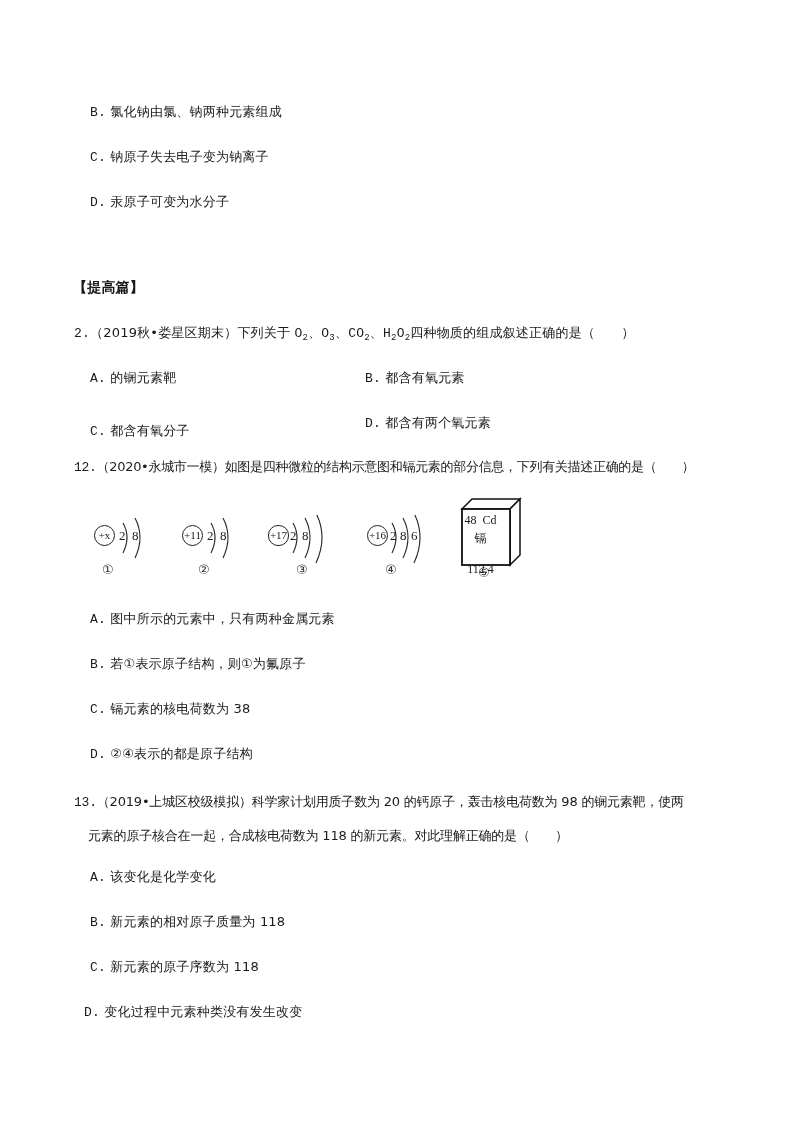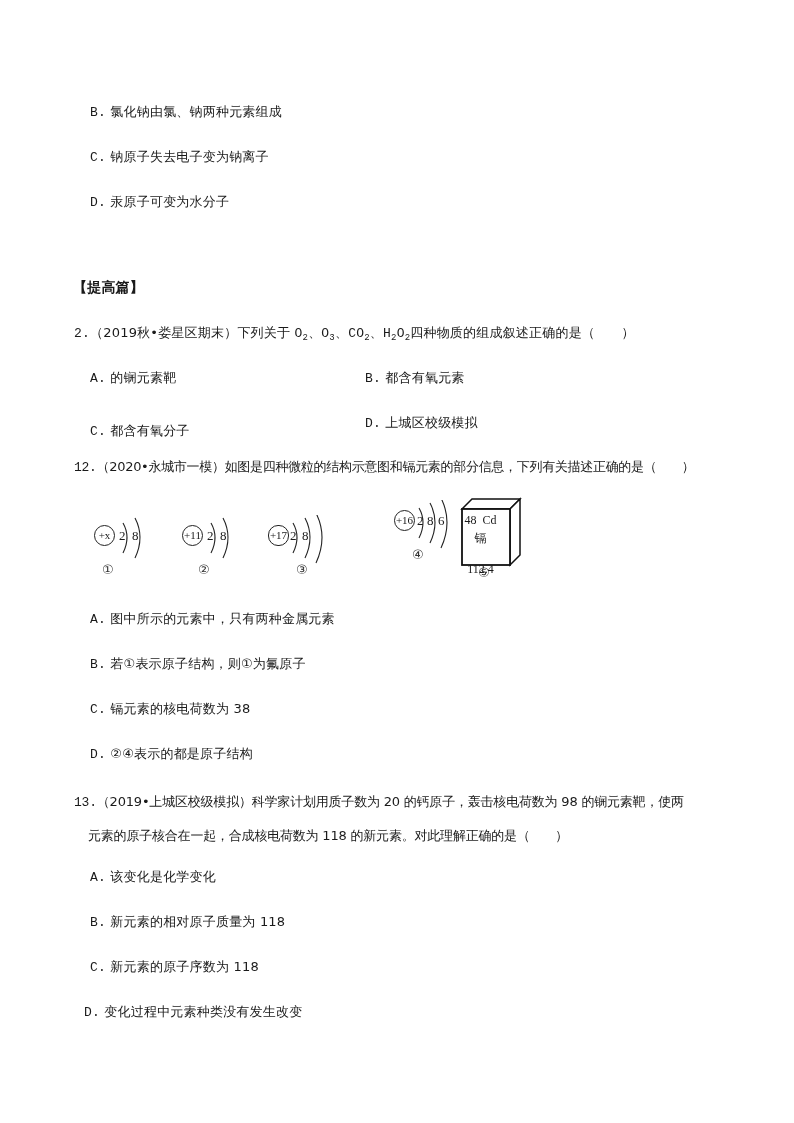--- a/index.html
+++ b/index.html
@@ -45,21 +45,21 @@
 <div class="line" style="left:365px; top:370px;">
   <span class="mono">B.</span>
   <span>都含有氧元素</span>
 </div>
 <div class="line" style="left:90px; top:415px;margin-top:8px;">
   <span class="mono">C.</span>
   <span>都含有氧分子</span>
 </div>
 <div class="line" style="left:365px; top:415px;">
   <span class="mono">D.</span>
-  <span>上城区校级模拟</span>
+  <span>都含有两个氧元素</span>
 </div>
 
 <div class="line" style="left:74px; top:459px; letter-spacing:-0.3px;">
   <span class="mono">12.</span><span>（2020•永城市一模）</span><span>如图是四种微粒的结构示意图和镉元素的部分信息，下列有关描述正确的是（　　）</span>
 </div>
 
 <div class="diagram" style="left:90px; top:515px; width:80px; height:65px;">
   <div class="nucleus" style="left:4px; top:10px;">+x</div>
   <svg style="position:absolute; left:0; top:0;" width="80" height="45">
     <path d="M33 8 Q41 22 33 38" stroke="#222" stroke-width="1.1" fill="none"></path>
@@ -86,21 +86,21 @@
   <svg style="position:absolute; left:0; top:0;" width="80" height="50">
     <path d="M27 8 Q35 22 27 38" stroke="#222" stroke-width="1.1" fill="none"></path>
     <path d="M39 3 Q49 22 39 43" stroke="#222" stroke-width="1.1" fill="none"></path>
     <path d="M50 -2 Q62 22 50 48" stroke="#222" stroke-width="1.1" fill="none"></path>
   </svg>
   <span class="shell-num" style="left:24px; top:13px;">2</span>
   <span class="shell-num" style="left:36px; top:13px;">8</span>
   <span class="circled" style="left:30px; top:47px;">③</span>
 </div>
 
-<div class="diagram" style="left:365px; top:500px; width:80px; height:65px;margin-left:27px;">
+<div class="diagram" style="left:365px; top:515px; width:80px; height:65px;">
   <div class="nucleus" style="left:2px; top:10px;">+16</div>
   <svg style="position:absolute; left:0; top:0;" width="80" height="50">
     <path d="M27 8 Q35 22 27 38" stroke="#222" stroke-width="1.1" fill="none"></path>
     <path d="M38 3 Q48 22 38 43" stroke="#222" stroke-width="1.1" fill="none"></path>
     <path d="M49 -2 Q61 22 49 48" stroke="#222" stroke-width="1.1" fill="none"></path>
   </svg>
   <span class="shell-num" style="left:25px; top:13px;">2</span>
   <span class="shell-num" style="left:35px; top:13px;">8</span>
   <span class="shell-num" style="left:46px; top:13px;">6</span>
   <span class="circled" style="left:20px; top:47px;">④</span>

